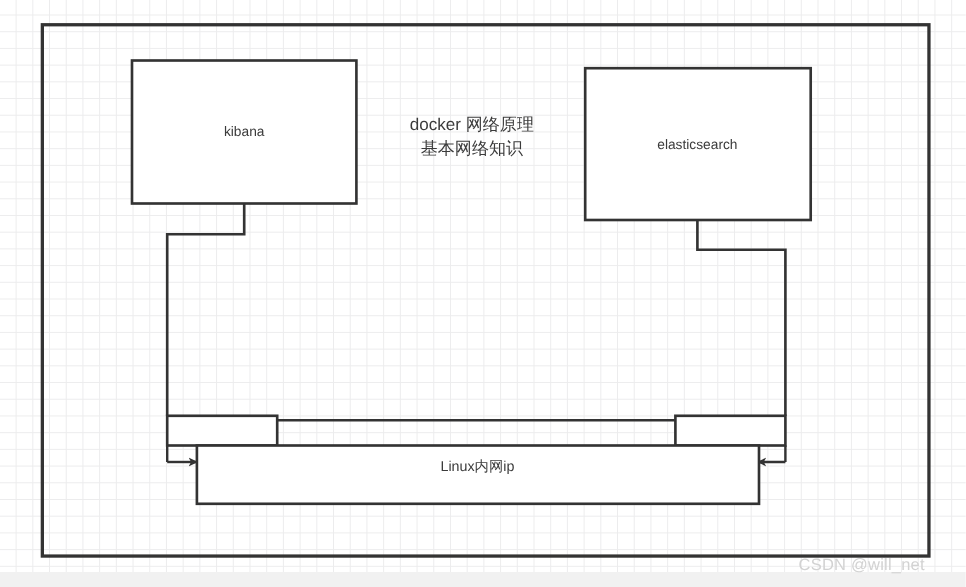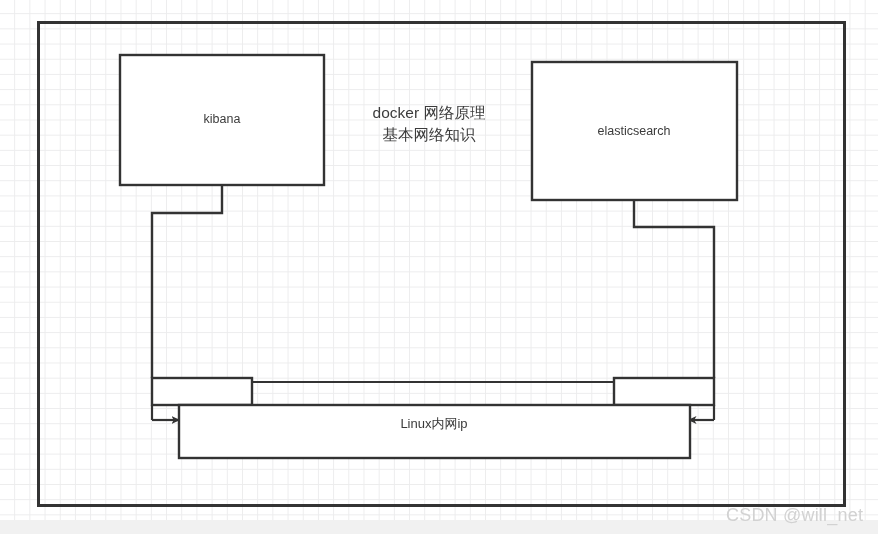--- a/index.html
+++ b/index.html
@@ -62,21 +62,21 @@
     font-size: 13px;
     fill: #3b3b3b;
     text-anchor: middle;
     dominant-baseline: middle;
   }
 
   #watermark {
     position: absolute;
     left: 726px;
     top: 505px;
-    font-size: 18px;
+    font-size: 15px;
     color: #d2d2d2;
     letter-spacing: 0.2px;
     white-space: nowrap;
     user-select: none;
   }
 </style>
 </head>
 <body>
 
 <div id="canvas"></div>

